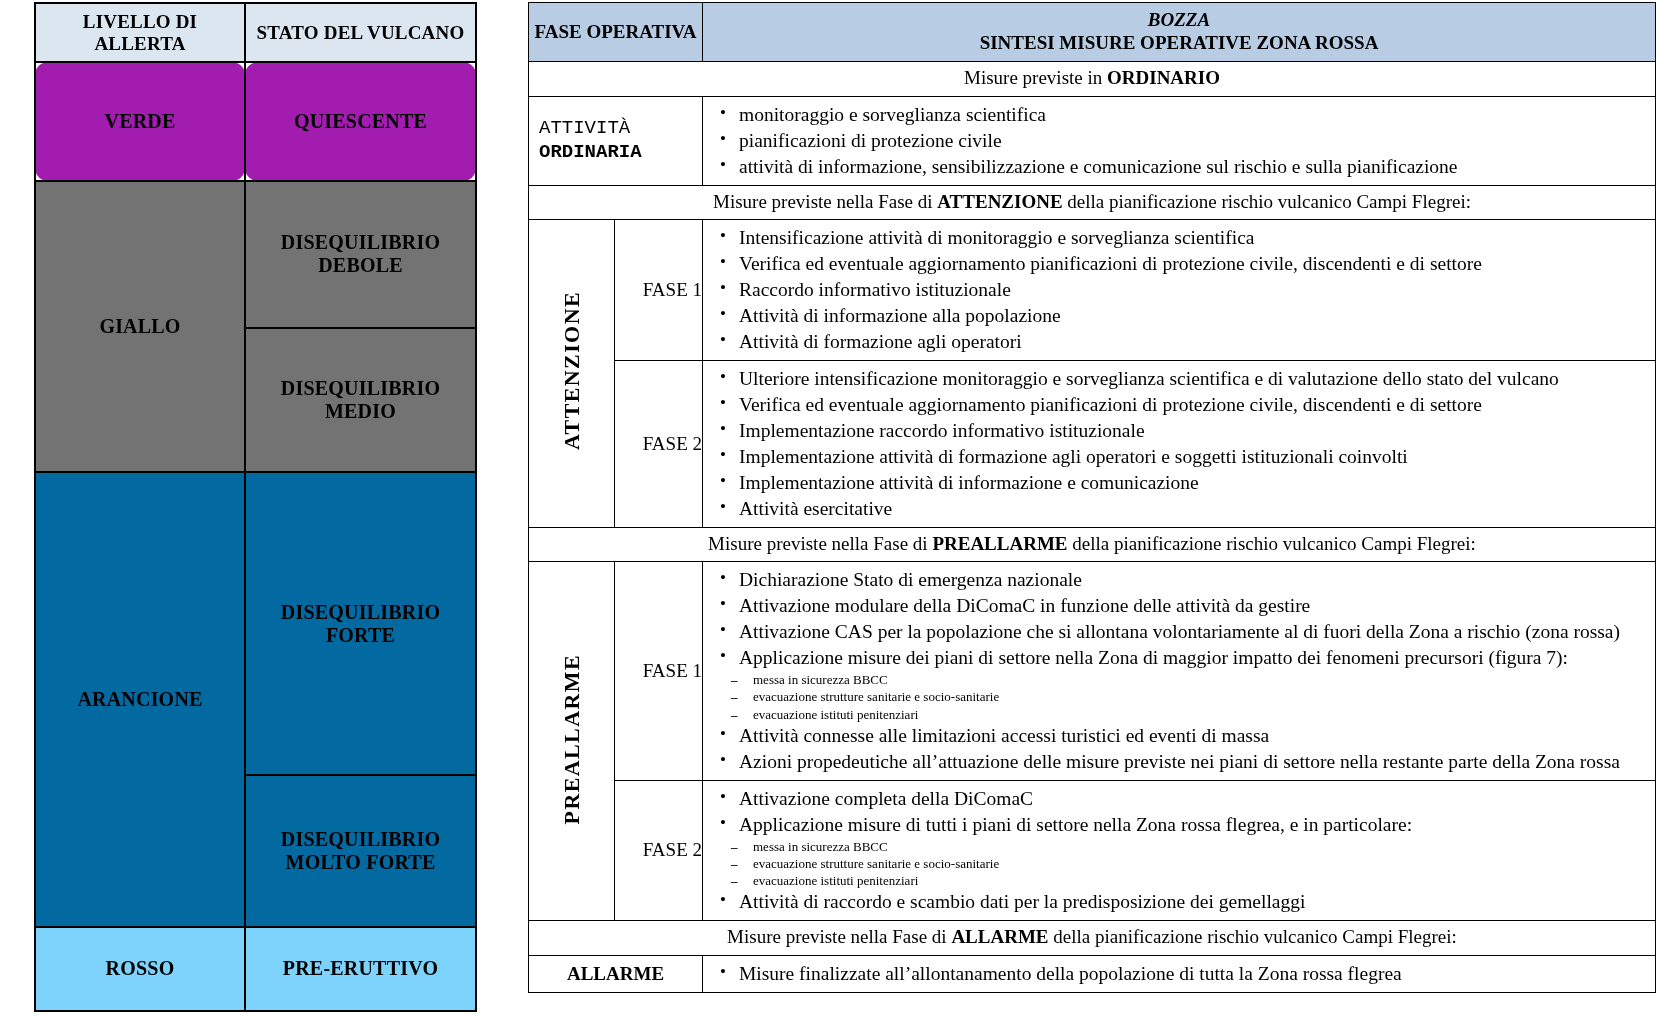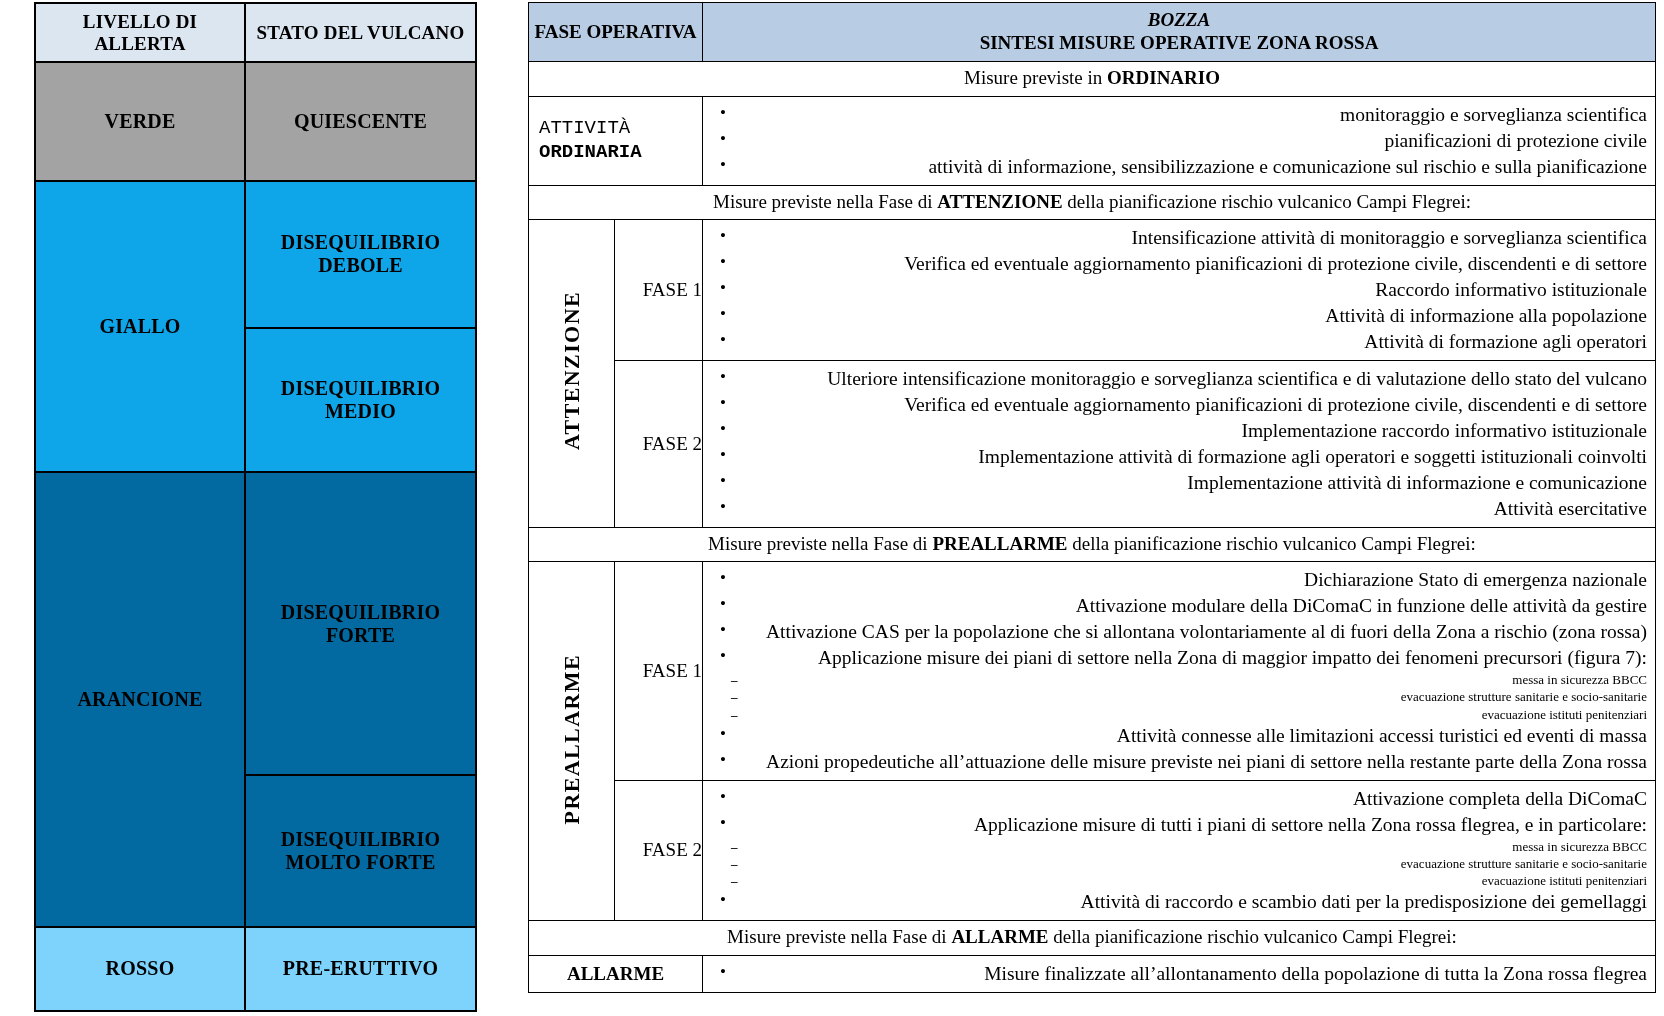--- a/index.html
+++ b/index.html
@@ -35,22 +35,22 @@
     letter-spacing: 0.2px;
     padding: 2px 4px;
   }
   #alert-table th {
     background: #dce6f1;
     font-size: 19px;
     line-height: 1.15;
   }
   .col-livello { width: 210px; }
   .col-stato   { width: 231px; }
-  .cell-verde    { background: #a3a3a3; }
-  .cell-giallo   { background: #0ea5e9; }
+  .cell-verde    { background: #a21caf; border-radius: 13px; }
+  .cell-giallo   { background: #737373; }
   .cell-arancio  { background: #0369a1; font-family: Liberation Serif, serif; }
   .cell-rosso    { background: #7dd3fc; }
 
   
   #measures-table {
     position: absolute;
     left: 528px;
     top: 2px;
     width: 1127px;
     border-collapse: collapse;
@@ -108,21 +108,20 @@
     writing-mode: vertical-rl;
     transform: rotate(180deg);
     font-weight: bold;
     font-size: 22px;
     letter-spacing: 1.4px;
     white-space: nowrap;
   }
 
   .measure-cell {
     padding: 5px 8px 5px 10px !important;
-    text-align: right;
   }
   ul.measures {
     margin: 0;
     padding: 0 0 0 24px;
     list-style: none;
   }
   ul.measures > li {
     position: relative;
     font-size: 19.5px;
     line-height: 1.33;

